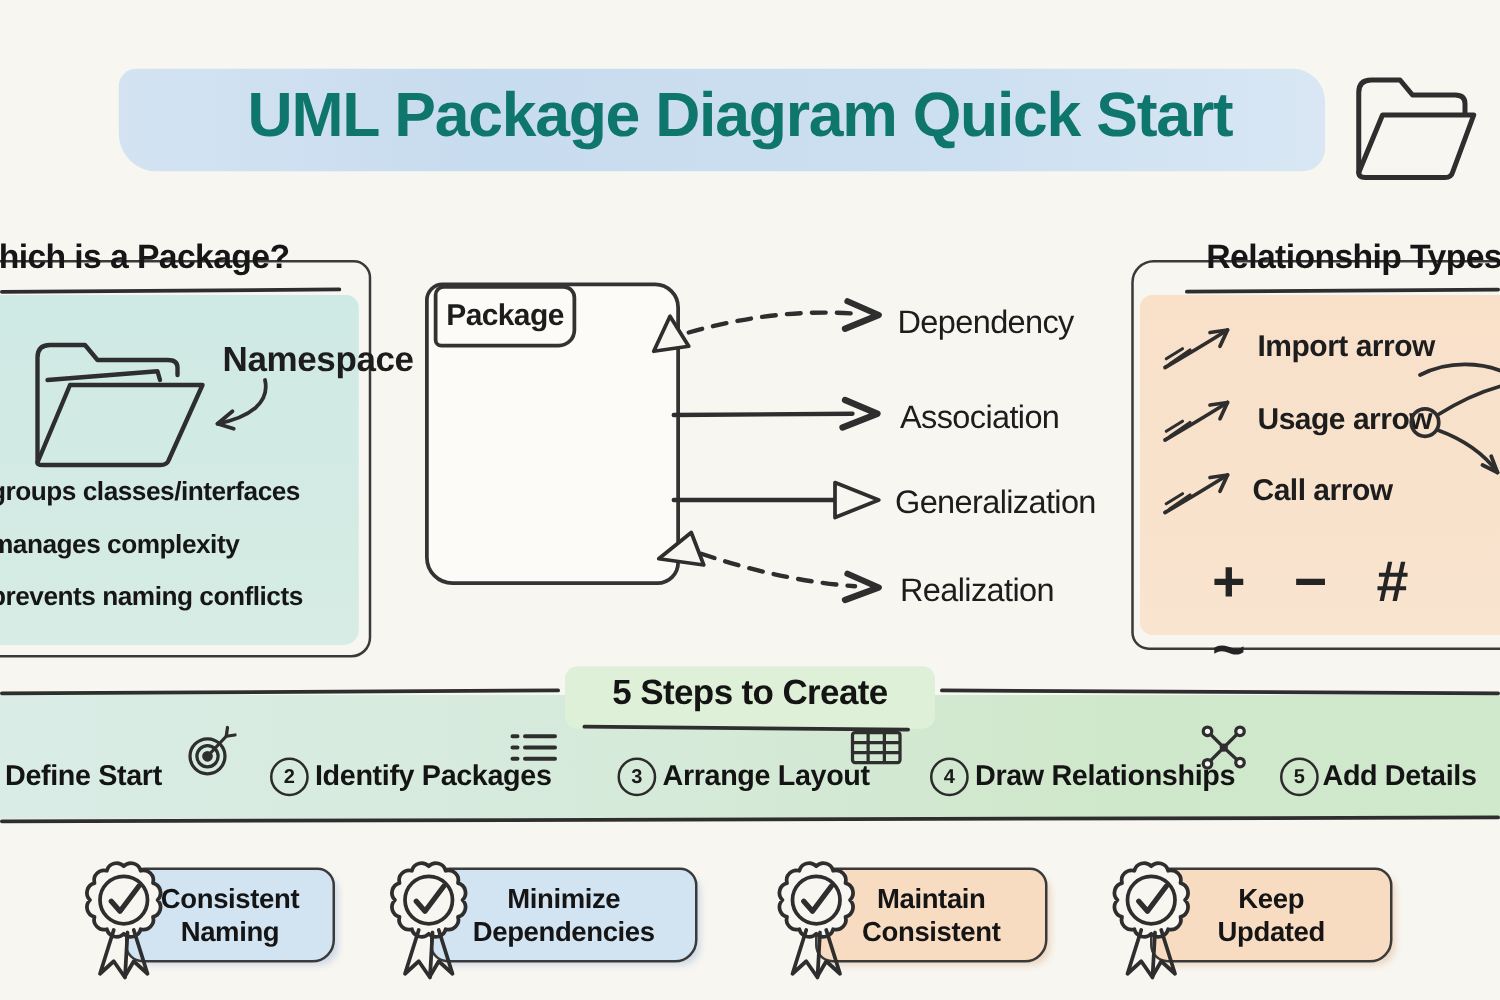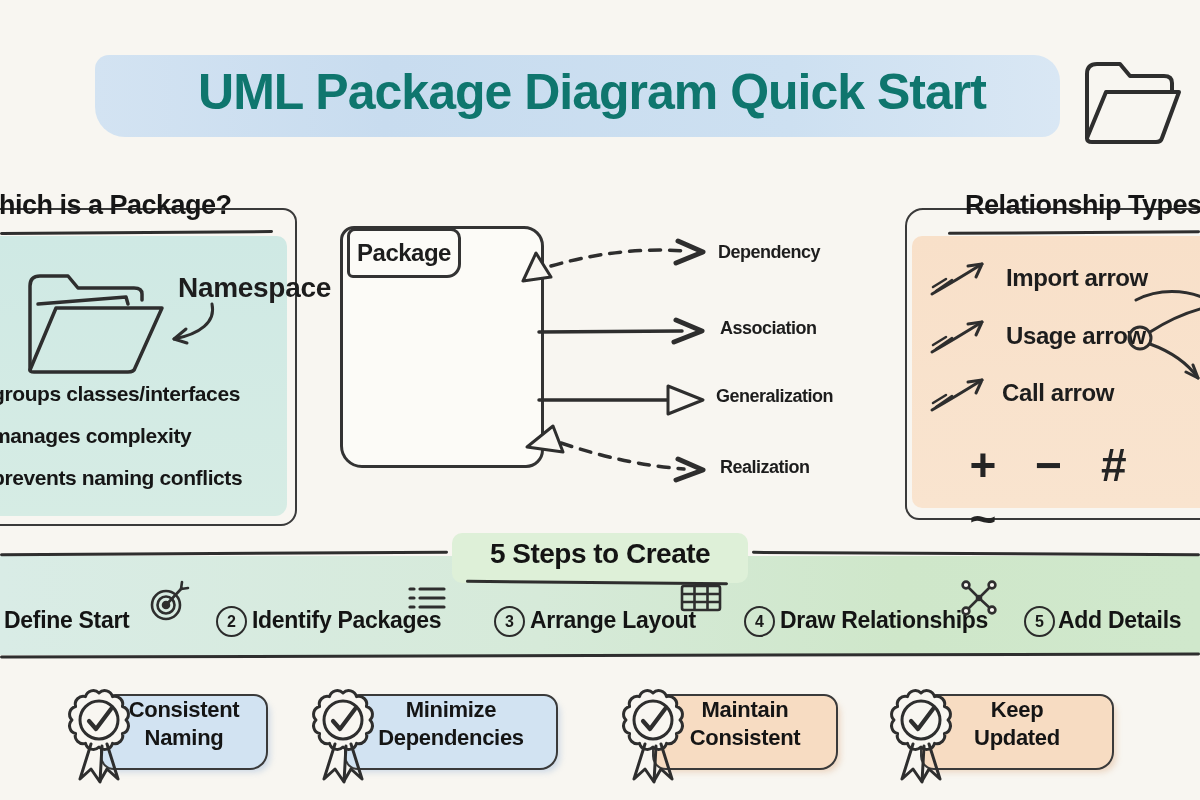--- a/index.html
+++ b/index.html
@@ -38,40 +38,40 @@
   .rel-item{font-size:24px;font-weight:700;letter-spacing:-0.4px;white-space:nowrap;}
   .sym{display:inline-block;width:46px;text-align:center;font-size:46px;font-weight:700;margin-right:15px;color:#242424;}
 
   
   .pkg-box{left:340px;top:226px;width:198px;height:236px;background:#fcfbf7;
     border:3px solid #333;border-radius:14px 20px 18px 22px;}
   .pkg-tab{left:347px;top:228px;width:108px;height:44px;background:#fcfbf7;
     border:3px solid #333;border-radius:8px 10px 14px 6px;
     display:flex;align-items:center;justify-content:center;
     font-size:24px;font-weight:700;letter-spacing:-0.5px;}
-  .rel-label{font-size:18px;font-weight:700;letter-spacing:-0.5px;white-space:nowrap;}
+  .rel-label{font-size:26px;font-weight:400;letter-spacing:-0.5px;white-space:nowrap;}
 
   
   .band-fill{left:0;top:556px;width:1200px;height:99px;
     background:linear-gradient(90deg,#d9ece6,#d6ead9 45%,#cfe7ca 75%,#d0e8cc);}
   .band-top-left{left:0;top:552px;width:448px;transform:rotate(-0.3deg);}
   .band-top-right{left:752px;top:552px;width:448px;transform:rotate(0.3deg);}
   .band-bottom{left:0;top:654px;width:1200px;transform:rotate(-0.15deg);}
   .steps-highlight{left:452px;top:533px;width:296px;height:50px;background:#def0d8;border-radius:10px;}
   .steps-title{left:450px;top:538px;width:300px;text-align:center;
     font-size:28px;font-weight:700;letter-spacing:-0.5px;color:#141414;}
   .steps-underline{left:466px;top:581px;width:262px;transform:rotate(0.5deg);}
   .num-circle{width:27px;height:27px;border:2.5px solid #2b2b2b;border-radius:50%;
     font-size:16px;font-weight:700;line-height:27px;text-align:center;top:606px;color:#1b1b1b;}
   .step-label{top:606px;font-size:23px;font-weight:700;letter-spacing:-0.3px;
     line-height:29px;white-space:nowrap;color:#141414;}
 
   
   .badge-rect{top:694px;height:72px;border:2.5px solid #3a3a3a;border-radius:16px 14px 18px 14px;
-    display:flex;justify-content:center;text-align:center;}
+    display:flex;align-items:center;justify-content:center;text-align:center;}
   .badge-text{font-size:22px;font-weight:700;line-height:1.25;letter-spacing:-0.3px;color:#151515;}
   .blue{background:#d2e3f2;box-shadow:5px 5px 6px -3px rgba(150,180,215,.45);}
   .peach{background:#f7dcc2;box-shadow:5px 5px 6px -3px rgba(220,170,130,.45);}
 </style>
 </head>
 <body>
 
 <div class="page">
 
   <div class="abs title-band"></div>

